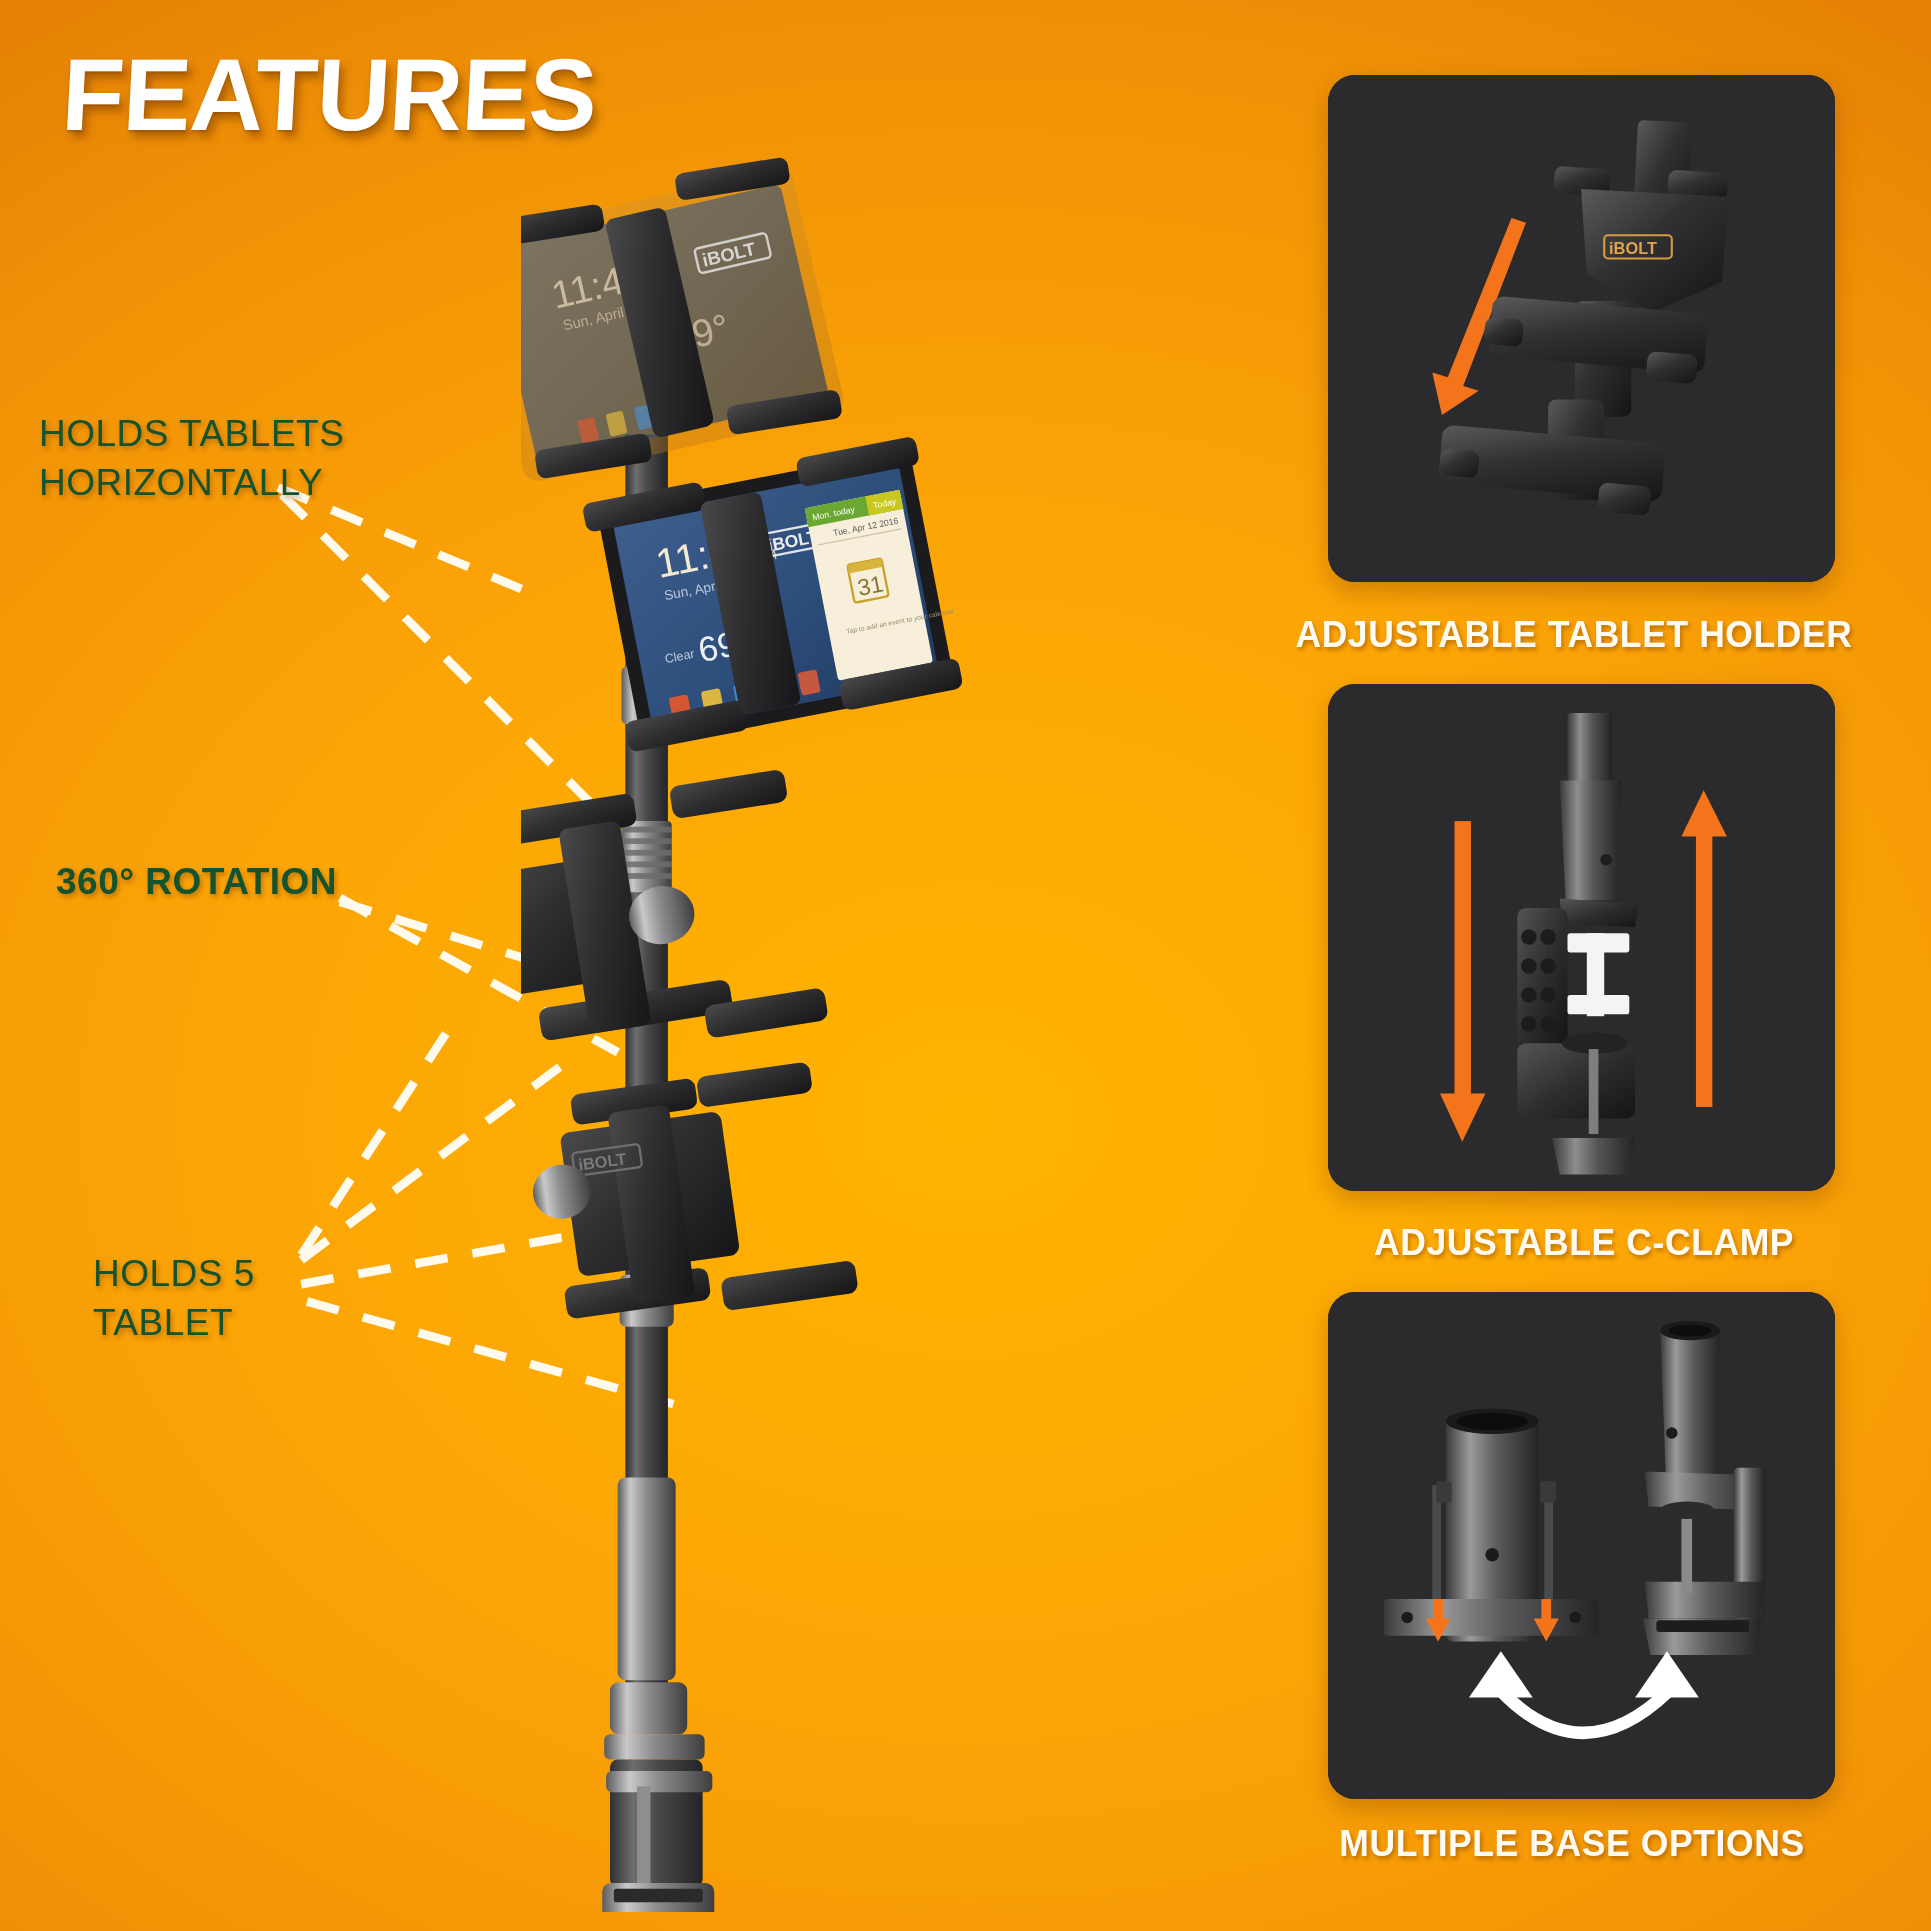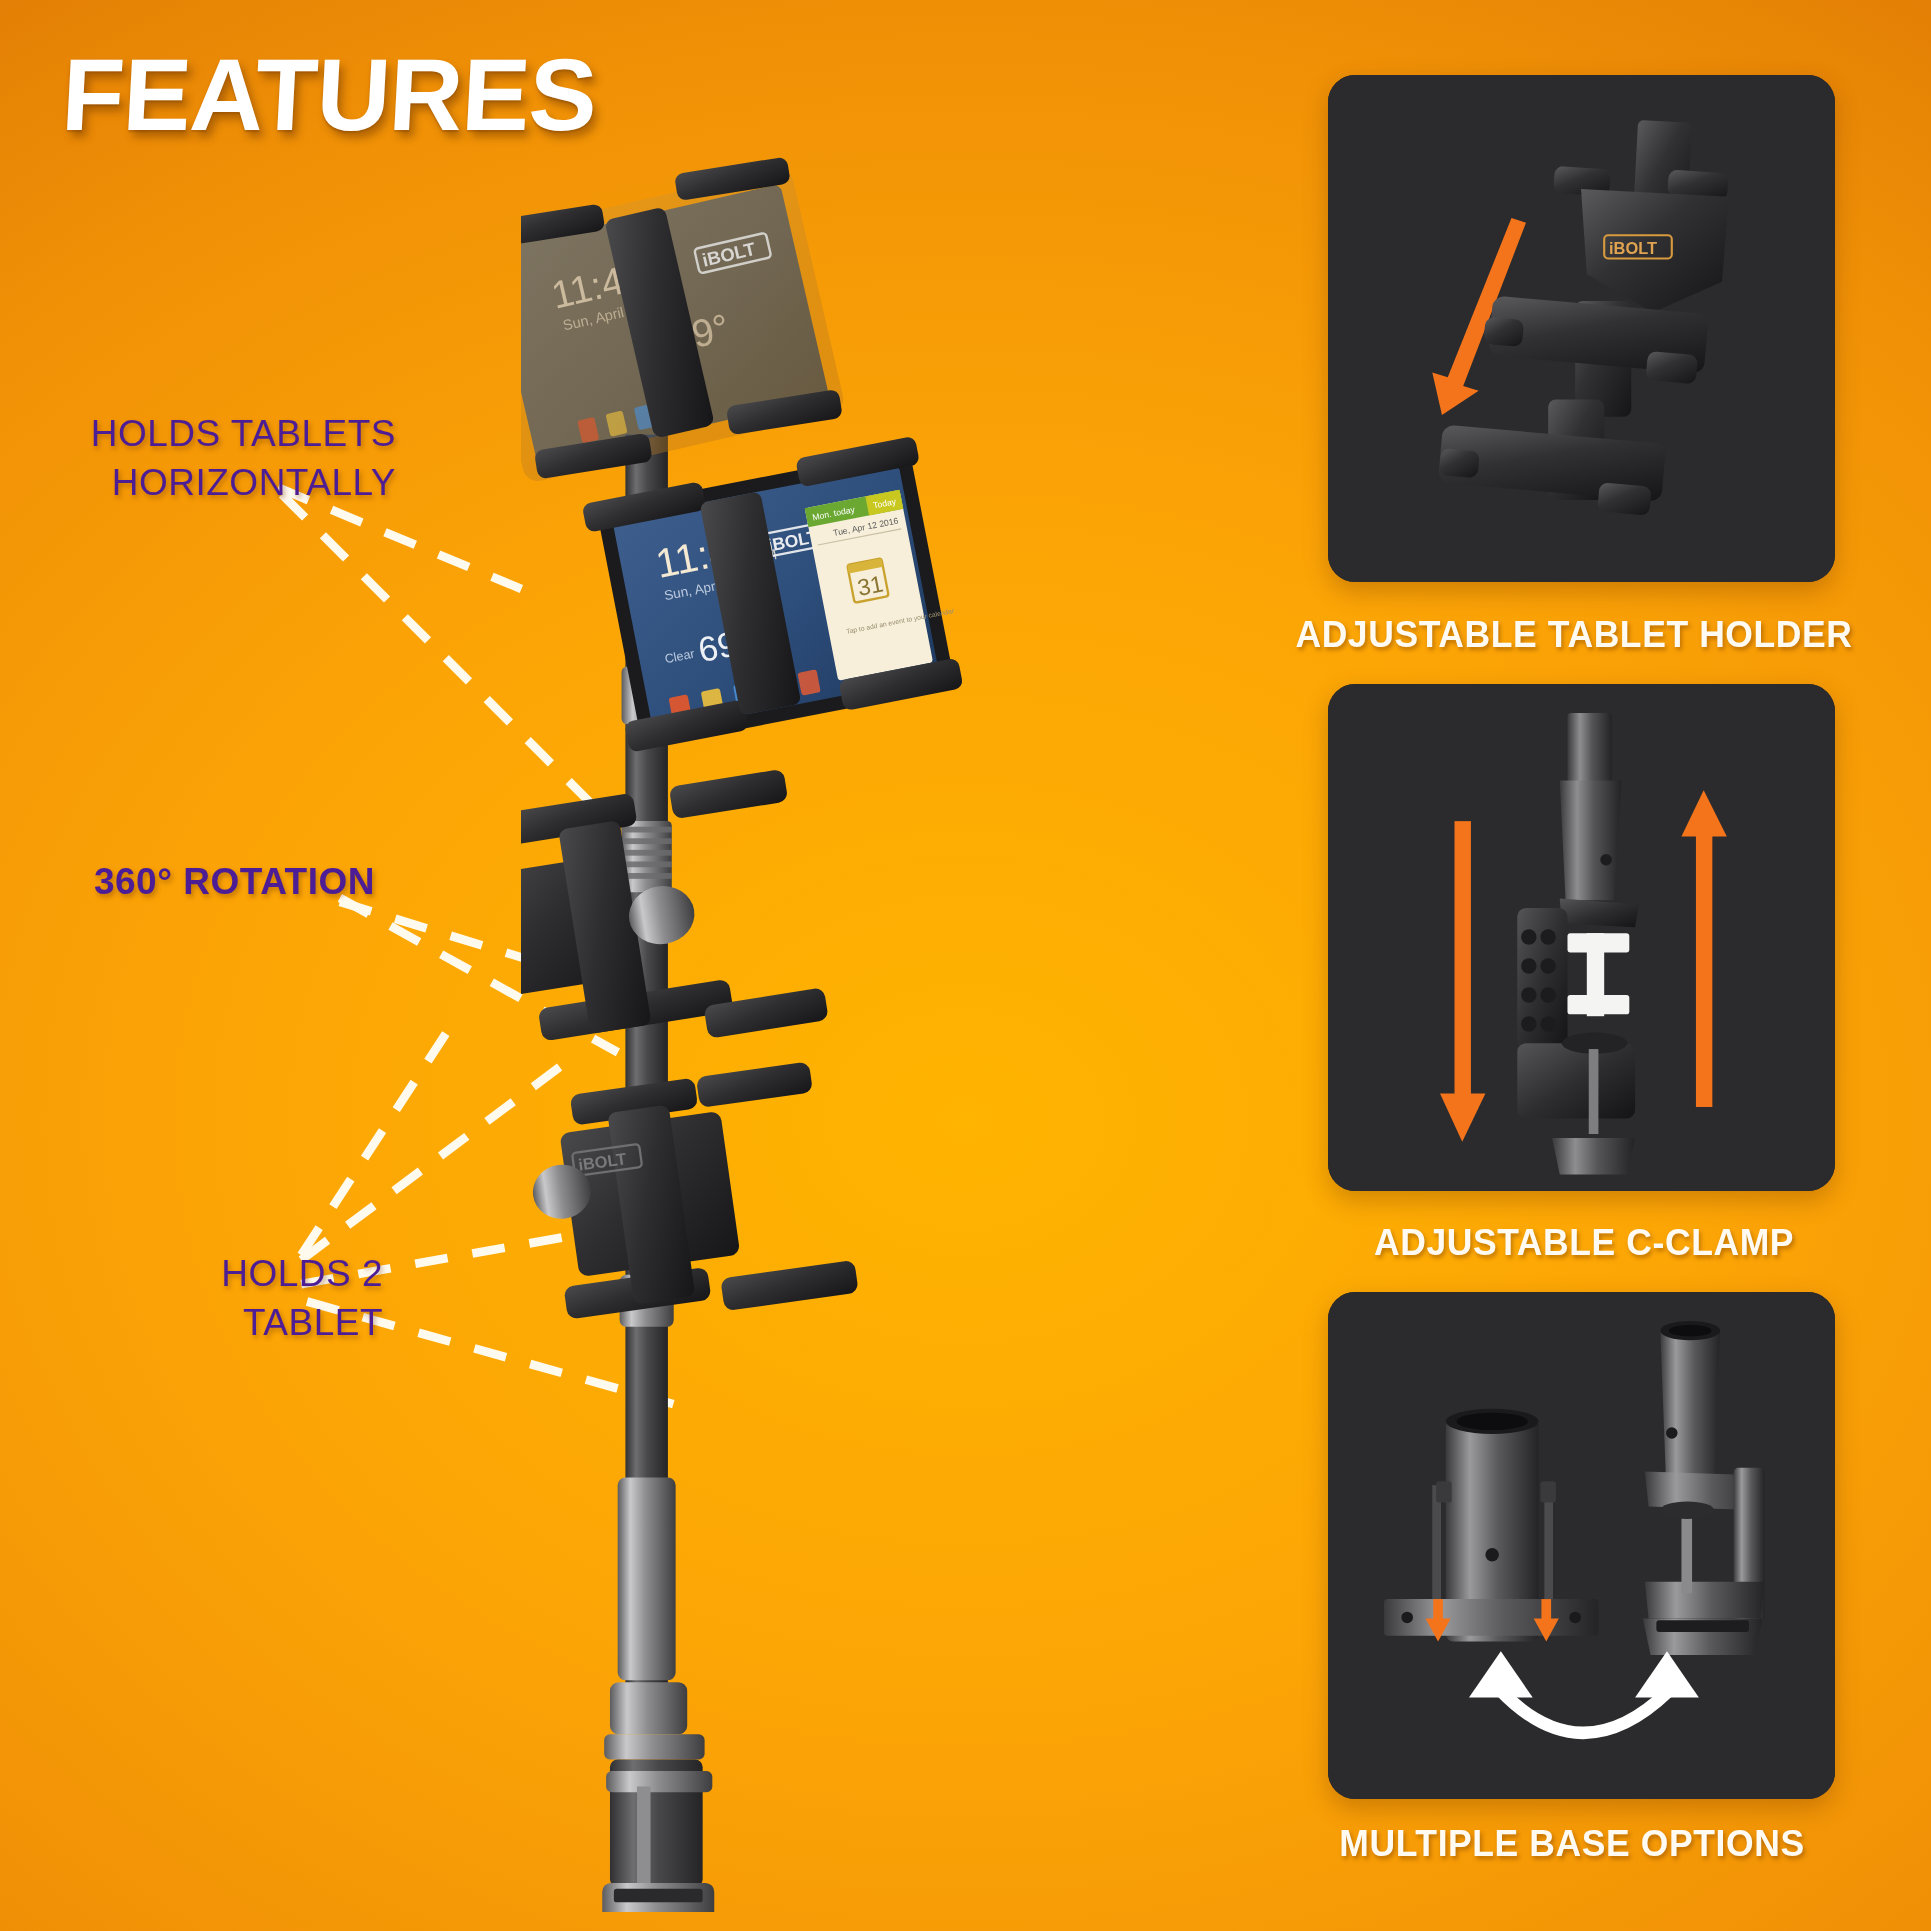--- a/index.html
+++ b/index.html
@@ -17,24 +17,24 @@
     font-size:102px; font-weight:bold; letter-spacing:-1px;
     color:#fff; font-style:normal;
     transform:skewX(-3deg);
     text-shadow: 4.8px 6.8px 8.7px rgba(90,40,0,.42), 0 1.9px 1.9px rgba(120,55,0,.3);
     font-stretch:condensed;
   }
 
   
   .callout{
     position:absolute;
-    color:#4c1d95;
+    color:#14532d;
     font-size:37px;
     line-height:1.33;
-    text-align:right;
+    text-align:left;
     text-shadow: 1.9px 2.9px 4.8px rgba(120,60,0,.45);
     letter-spacing:0.5px;
   }
   #callout-orientation{ left:39px; top:409px; width:357px; }
   #callout-rotation  { left:56px; top:857px; width:319px;font-weight:bold; }
   #callout-capacity  { left:93px; top:1249px; width:290px; }
 
   
   #leaders{ position:absolute; left:0; top:0; width:1931px; height:1931px; pointer-events:none; }
 
@@ -89,21 +89,21 @@
 <div class="callout" id="callout-orientation">
   <div>HOLDS TABLETS</div>
   <div>HORIZONTALLY</div>
 </div>
 
 <div class="callout" id="callout-rotation">
   <div>360° ROTATION</div>
 </div>
 
 <div class="callout" id="callout-capacity">
-  <div>HOLDS 2</div>
+  <div>HOLDS 5</div>
   <div>TABLET</div>
 </div>
 
 <div id="product">
   <svg viewBox="0 0 560 1830" xmlns="http://www.w3.org/2000/svg">
     <defs>
       <linearGradient id="poleG" x1="0" y1="0" x2="1" y2="0">
         <stop offset="0%" stop-color="#5c5c5e"></stop>
         <stop offset="22%" stop-color="#c9c9cb"></stop>
         <stop offset="48%" stop-color="#8e8e90"></stop>

